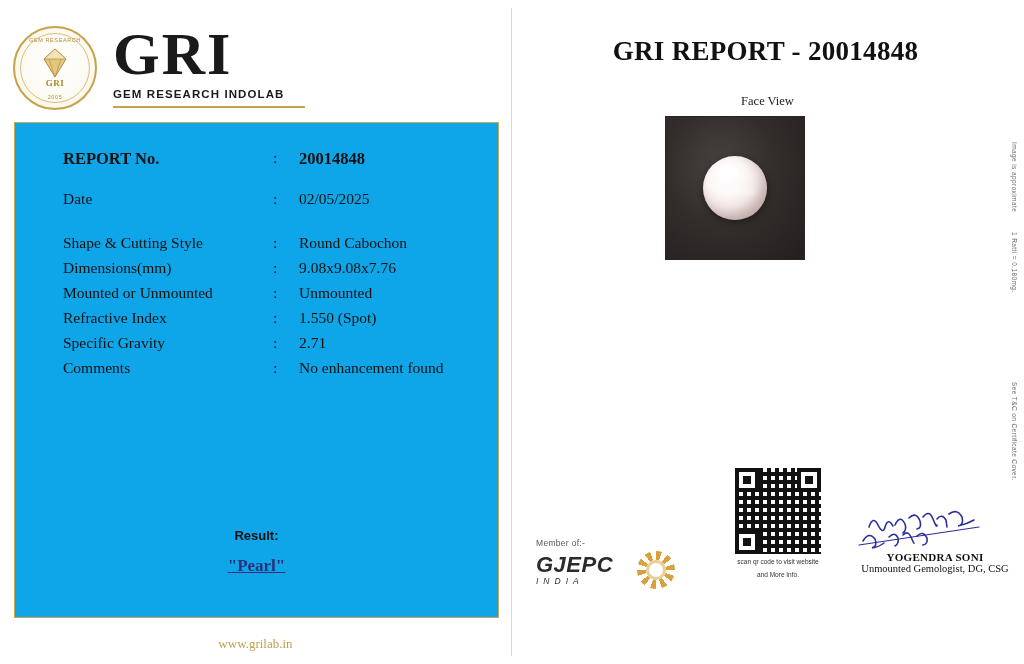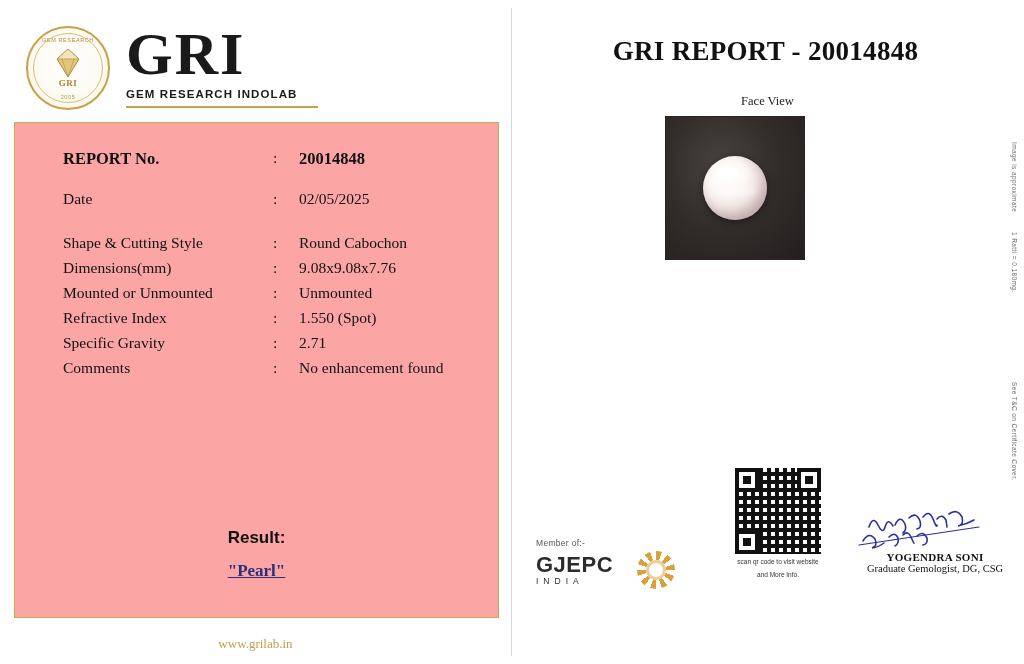--- a/index.html
+++ b/index.html
@@ -23,21 +23,21 @@
   }
 
   
   .left {
     position: absolute;
     left: 0; top: 0;
     width: 511px; height: 664px;
   }
   .logo-block {
     position: absolute;
-    left: 26px; top: 22px;
+    left: 13px; top: 22px;
     width: 300px; height: 85px;
   }
   .logo-seal {
     position: absolute;
     left: 0; top: 4px;
     width: 84px; height: 84px;
     border-radius: 50%;
     border: 2px solid #c6a24a;
     background: radial-gradient(circle at 50% 45%, #ffffff 0%, #fdfaf2 60%, #f6eeda 100%);
   }
@@ -107,21 +107,21 @@
     left: 100px; top: 84px;
     width: 192px; height: 2px;
     background: #c4a24c;
   }
 
   .detail-box {
     position: absolute;
     left: 14px; top: 122px;
     width: 485px; height: 496px;
     border: 1px solid #c9a94f;
-    background: #fca5a5;
+    background: #0ea5e9;
   }
   table.details {
     position: absolute;
     left: 48px; top: 22px;
     border-collapse: collapse;
     font-family: "Liberation Serif", serif;
   }
   table.details td {
     font-size: 15.5px;
     color: #111;
@@ -137,21 +137,21 @@
   tr.date td { padding-bottom: 22px; }
 
   .result-wrap {
     position: absolute;
     left: 0; right: 0;
     top: 405px;
     text-align: center;
   }
   .result-label {
     font-family: "Liberation Sans", sans-serif;
-    font-size: 17px;
+    font-size: 13px;
     font-weight: bold;
     color: #111;
   }
   .result-value {
     margin-top: 13px;
     font-family: "Liberation Serif", serif;
     font-size: 17px;
     font-weight: bold;
     color: #2b2f7a;
     text-decoration: underline;
@@ -252,20 +252,21 @@
     font-family: "Liberation Sans", sans-serif;
     font-size: 8.5px;
     color: #555;
     letter-spacing: 0.3px;
   }
   .gjepc {
     margin-top: 3px;
     display: flex;
     align-items: center;
     gap: 24px;
+    font-style: italic;
   }
   .gjepc-text .g1 {
     font-family: "Liberation Sans", sans-serif;
     font-size: 22px;
     font-weight: bold;
     color: #2b2b2b;
     letter-spacing: 0.5px;
     line-height: 22px;
   }
   .gjepc-text .g2 {
@@ -490,17 +491,17 @@
             <path d="M98 9 q8 -6 13 3 q2 8 -4 9 q9 -2 16 -6"></path>
             <path d="M12 36 q6 -10 12 -2 q3 7 -3 9 q7 -1 12 -5"></path>
             <path d="M38 32 q6 -6 9 1 q1 6 -3 8"></path>
             <path d="M52 30 q5 -5 8 2 t3 6"></path>
             <path d="M66 31 q6 -6 10 2 q1 6 -4 7"></path>
             <path d="M8 40 q40 -6 120 -18" stroke-width="1.2"></path>
           </g>
         </svg>
       </div>
       <div class="sig-name">YOGENDRA SONI</div>
-      <div class="sig-title">Graduate Gemologist, DG, CSG</div>
+      <div class="sig-title">Unmounted Gemologist, DG, CSG</div>
     </div>
 
   </div>
 </div>
 
 </body></html>

